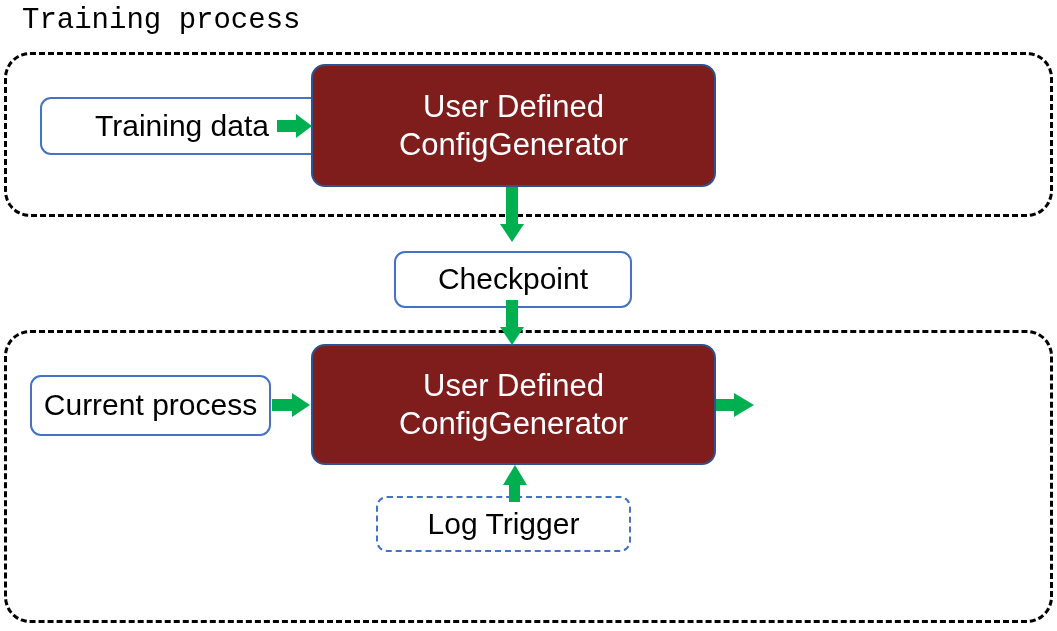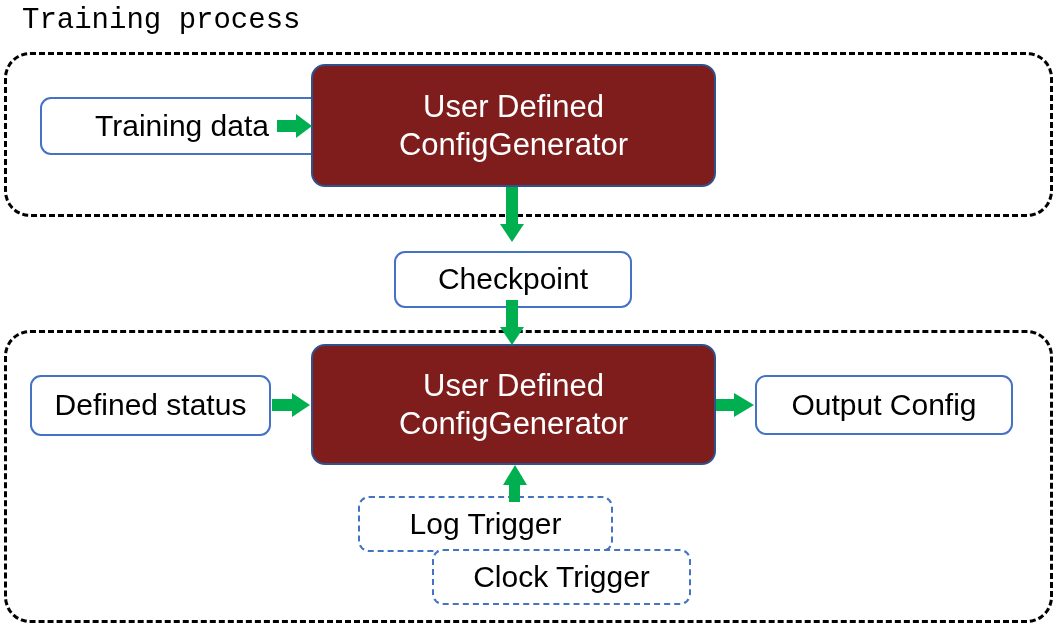--- a/index.html
+++ b/index.html
@@ -102,21 +102,21 @@
     font-family: "Liberation Sans", sans-serif;
   }
 
   
   #training-data-box  { left: 40px;  top: 97px;  width: 284px; height: 58px; }
   #train-process-box  { left: 311px; top: 64px;  width: 405px; height: 123px; }
   #checkpoint-box     { left: 394px; top: 243px; width: 238px; height: 57px; margin-top: 8px; }
   #current-status-box { left: 30px;  top: 375px; width: 241px; height: 61px; }
   #infer-process-box  { left: 311px; top: 344px; width: 405px; height: 121px; }
   #output-config-box  { left: 755px; top: 375px; width: 258px; height: 60px; }
-  #log-trigger-box    { left: 358px; top: 496px; width: 255px; height: 56px; }
+  #log-trigger-box    { left: 376px; top: 496px; width: 255px; height: 56px; }
   #clock-trigger-box  { left: 432px; top: 549px; width: 259px; height: 56px; }
 
   
   #arrow-layer {
     position: absolute;
     left: 0;
     top: 0;
     width: 1057px;
     height: 631px;
     pointer-events: none;
@@ -141,39 +141,33 @@
   <div class="process-box" id="train-process-box">
     <span>User Defined</span>
     <span>ConfigGenerator</span>
   </div>
 
   <div class="node-box" id="checkpoint-box">
     <span>Checkpoint</span>
   </div>
 
   <div class="node-box" id="current-status-box">
-    <span>Defined status</span>
+    <span>Current process</span>
   </div>
 
   <div class="process-box" id="infer-process-box">
     <span>User Defined</span>
     <span>ConfigGenerator</span>
   </div>
 
-  <div class="node-box" id="output-config-box">
-    <span>Output Config</span>
-  </div>
 
   <div class="trigger-box" id="log-trigger-box">
     <span>Log Trigger</span>
   </div>
 
-  <div class="trigger-box" id="clock-trigger-box">
-    <span>Clock Trigger</span>
-  </div>
 
   <svg id="arrow-layer" viewBox="0 0 1057 631">
 
     <g>
       <rect x="277" y="120" width="22" height="12" fill="#00B050"></rect>
       <polygon points="296,114 312,126 296,138" fill="#00B050"></polygon>
     </g>
 
     <g>
       <rect x="506" y="187" width="12" height="40" fill="#00B050"></rect>

